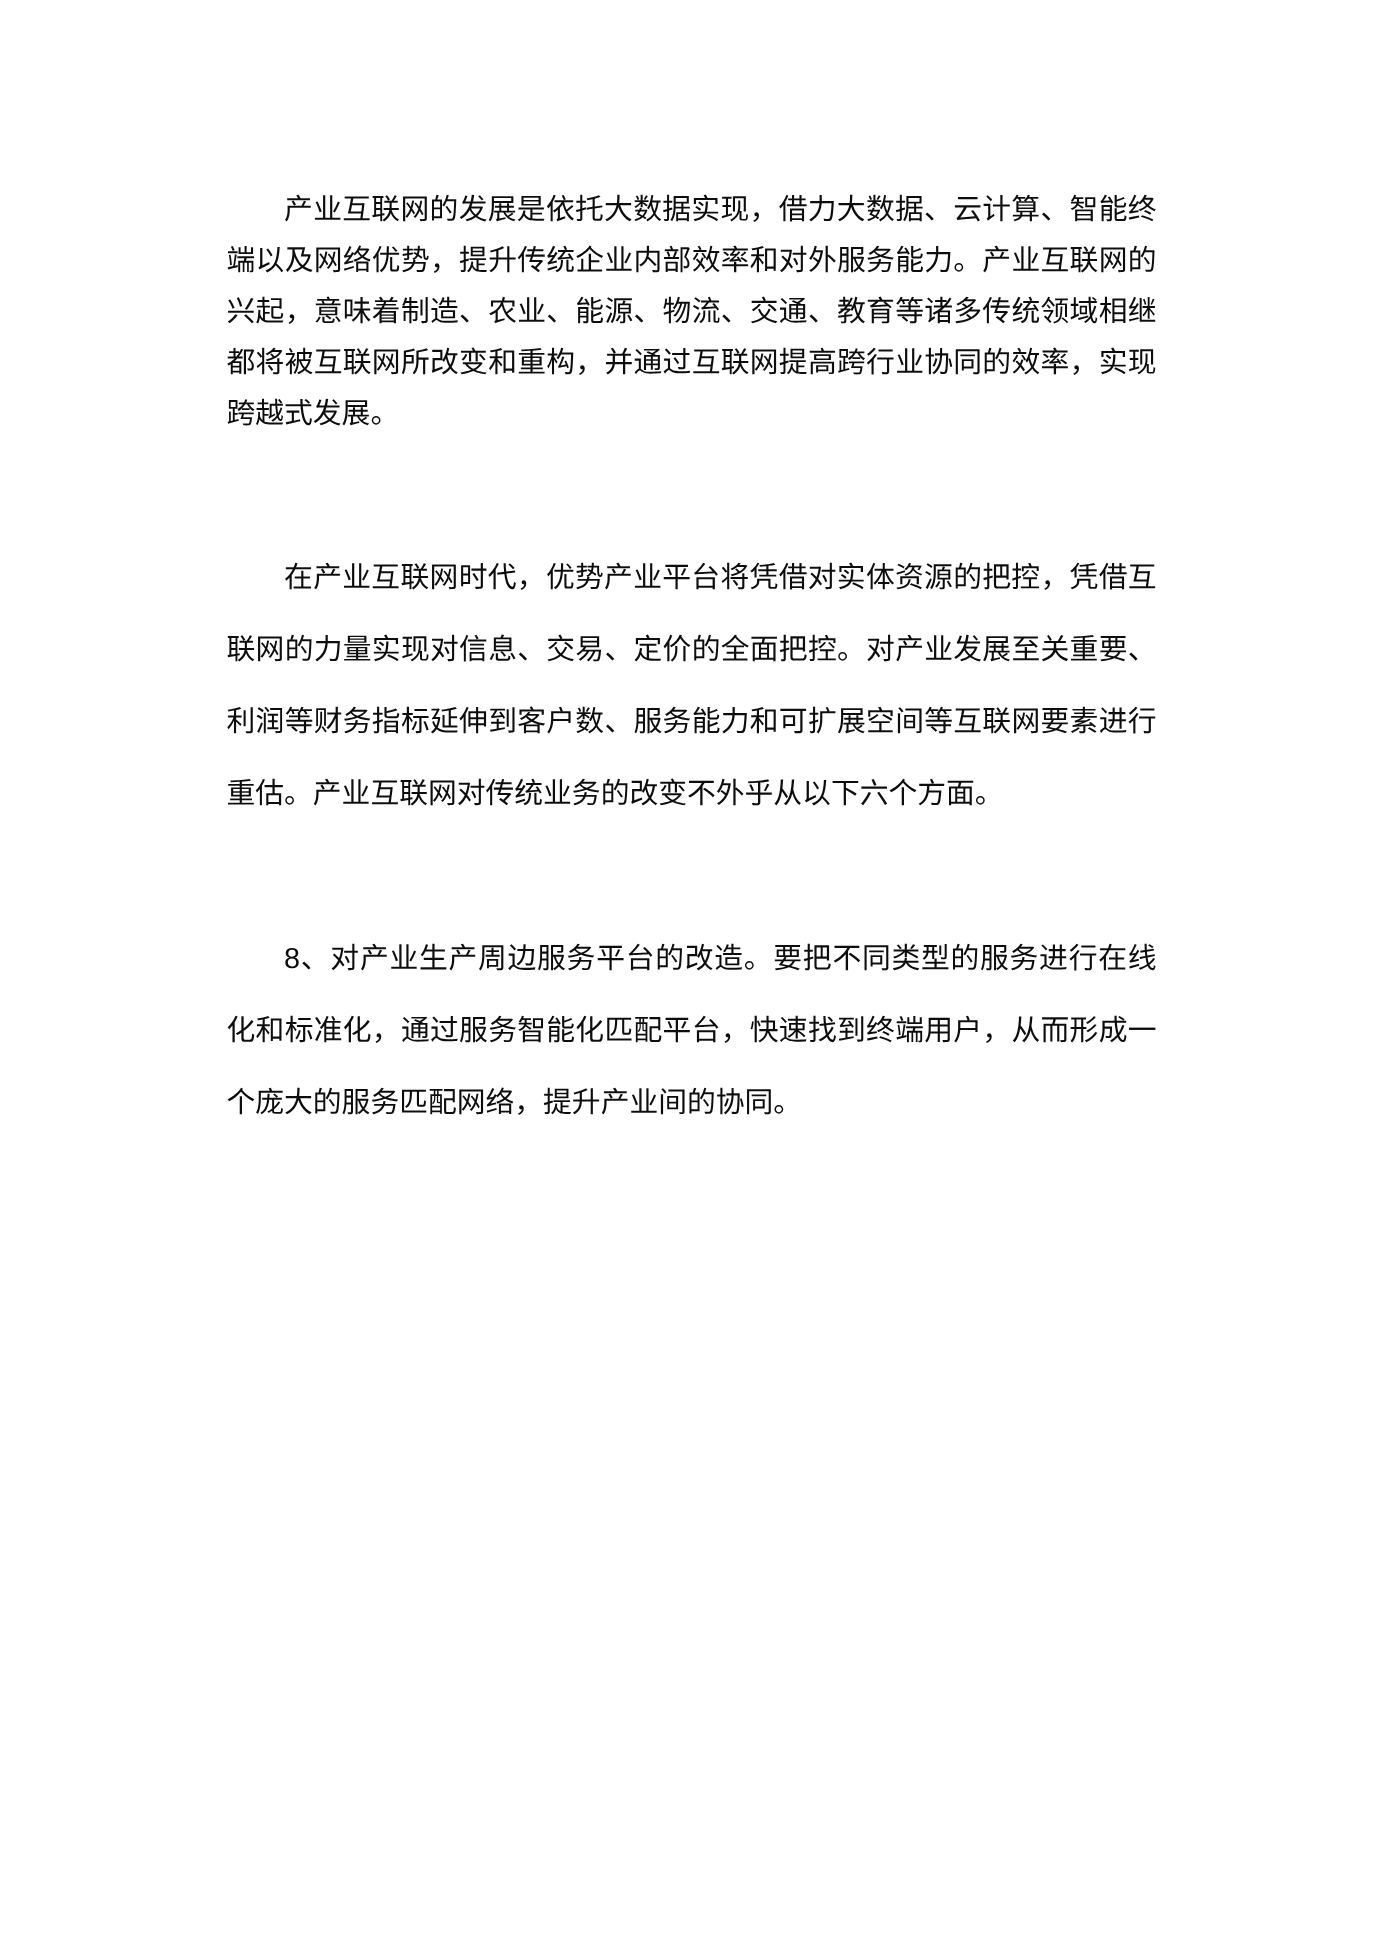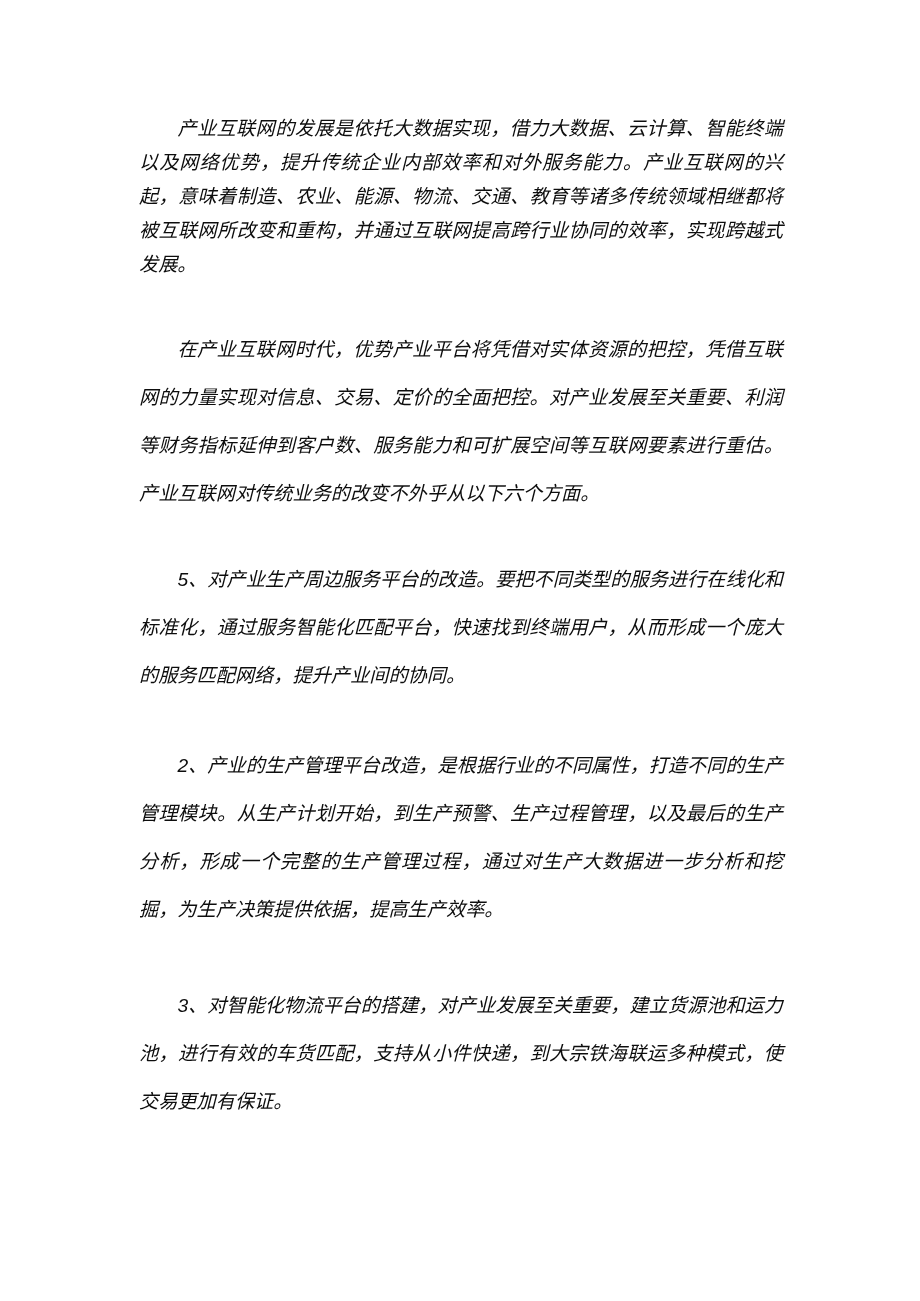--- a/index.html
+++ b/index.html
@@ -27,30 +27,29 @@
 
   
   .doc-body {
     position: absolute;
     left: 135px;
     top: 108px;
     width: 652px;
   }
 
   p.para {
-    margin: 4px;
+    margin: 16px;
     font-size: 19.2px;
     line-height: 34px;
     text-align: justify;
     text-justify: inter-ideograph;
     text-indent: 2em;
     letter-spacing: 0px;
     word-break: break-all;
     color: #0d0d0d;
-    font-style: italic;
   }
 
   
   p.para.loose {
     line-height: 48px;
   }
 
   
   .gap-a { height: 36px; }   
   .gap-b { height: 30px; }   
@@ -64,24 +63,22 @@
   <div class="doc-body">
 
     <p class="para">产业互联网的发展是依托大数据实现，借力大数据、云计算、智能终端以及网络优势，提升传统企业内部效率和对外服务能力。产业互联网的兴起，意味着制造、农业、能源、物流、交通、教育等诸多传统领域相继都将被互联网所改变和重构，并通过互联网提高跨行业协同的效率，实现跨越式发展。</p>
 
     <div class="gap-a"></div>
 
     <p class="para loose">在产业互联网时代，优势产业平台将凭借对实体资源的把控，凭借互联网的力量实现对信息、交易、定价的全面把控。对产业发展至关重要、利润等财务指标延伸到客户数、服务能力和可扩展空间等互联网要素进行重估。产业互联网对传统业务的改变不外乎从以下六个方面。</p>
 
     <div class="gap-b"></div>
 
-    <p class="para loose">5、对产业生产周边服务平台的改造。要把不同类型的服务进行在线化和标准化，通过服务智能化匹配平台，快速找到终端用户，从而形成一个庞大的服务匹配网络，提升产业间的协同。</p>
+    <p class="para loose">8、对产业生产周边服务平台的改造。要把不同类型的服务进行在线化和标准化，通过服务智能化匹配平台，快速找到终端用户，从而形成一个庞大的服务匹配网络，提升产业间的协同。</p>
 
     <div class="gap-c"></div>
 
-    <p class="para loose">2、产业的生产管理平台改造，是根据行业的不同属性，打造不同的生产管理模块。从生产计划开始，到生产预警、生产过程管理，以及最后的生产分析，形成一个完整的生产管理过程，通过对生产大数据进一步分析和挖掘，为生产决策提供依据，提高生产效率。</p>
 
     <div class="gap-d"></div>
 
-    <p class="para loose">3、对智能化物流平台的搭建，对产业发展至关重要，建立货源池和运力池，进行有效的车货匹配，支持从小件快递，到大宗铁海联运多种模式，使交易更加有保证。</p>
 
   </div>
 </div>
 
 </body></html>

